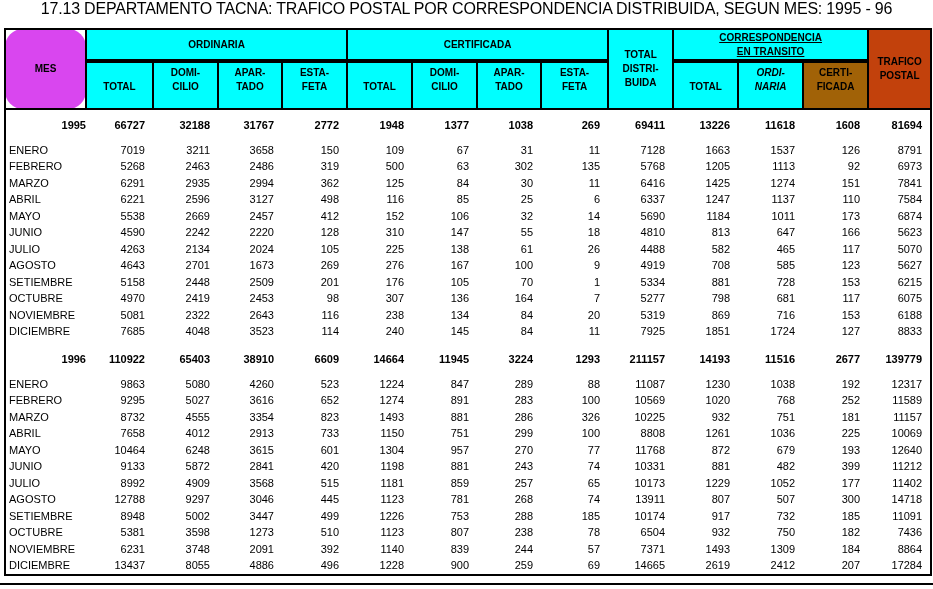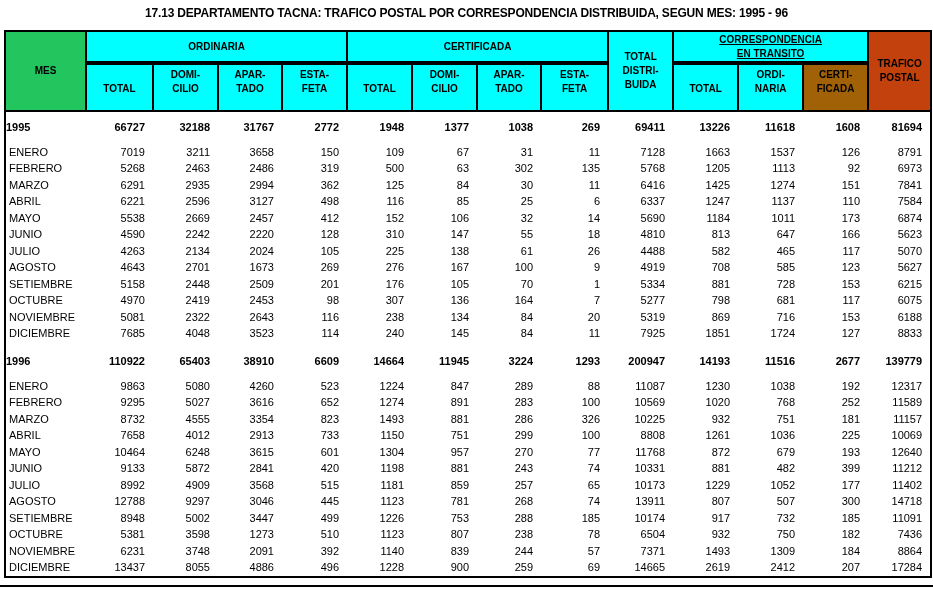--- a/index.html
+++ b/index.html
@@ -4,22 +4,22 @@
 <style>
   html, body { margin:0; padding:0; background:#ffffff; }
   body {
     width:933px; height:589px; overflow:hidden;
     font-family:"Liberation Sans", sans-serif; color:#000;
     -webkit-font-smoothing:none;
   }
   .page { position:relative; width:933px; height:589px; }
 
   .title {
-    padding-top:6px; text-align:center;
-    font-size:12px; font-weight:bold; letter-spacing:-0.2px;
+    text-align:center;
+    font-size:16px; font-weight:normal; letter-spacing:-0.2px;
     white-space:nowrap;
   }
 
   table.postal {
     border-collapse:collapse; table-layout:fixed;
     margin:10px 0 0 4px; width:926px;
     border:2px solid #000;
   }
 
   thead th {
@@ -32,21 +32,21 @@
   th.group-th  { height:29px; vertical-align:middle; border-bottom:4px solid #000; }
   th.sub-th    { height:31px; vertical-align:bottom; padding-bottom:14px; }
   th.mes-th, th.span-th { vertical-align:middle; }
 
   tbody td {
     font-size:11px; line-height:1; height:16.5px; vertical-align:middle;
     text-align:right; padding:0 8px 0 0; white-space:nowrap; overflow:hidden;
   }
   tbody td.mes-cell { text-align:left; padding:0 0 0 3px; }
   tr.year-row td { font-weight:bold; height:18px; }
-  tr.year-row td.mes-cell { text-align:left; padding:0; }
+  tr.year-row td.mes-cell { text-align:right; padding:0; }
   tr.spacer-row td { padding:0; }
 
   .bottom-rule { margin-top:7px; width:933px; border-top:2px solid #000; }
   .fuente { font-style:italic; font-size:11.5px; padding:4px 0 0 4px; white-space:nowrap; }
 </style>
 </head>
 <body>
 
 <div class="page">
 
@@ -64,21 +64,21 @@
         <col style="width:64px">
         <col style="width:67px">
       <col style="width:65px">
       <col style="width:65px">
         <col style="width:65px">
         <col style="width:65px">
       <col style="width:63px">
     </colgroup>
     <thead>
       <tr>
-        <th rowspan="2" class="mes-th" style="background: #22c55e;">MES</th>
+        <th rowspan="2" class="mes-th" style="background: #d946ef; border-radius: 18px;">MES</th>
         <th colspan="4" class="group-th" style="background: rgb(0, 255, 255); margin-left: 35px;">ORDINARIA</th>
         <th colspan="4" class="group-th" style="background: rgb(0, 255, 255);">CERTIFICADA</th>
         <th rowspan="2" class="span-th" style="background: rgb(0, 255, 255);">TOTAL
 DISTRI-
 BUIDA</th>
         <th colspan="3" class="group-th" style="background: rgb(0, 255, 255); text-decoration: underline;">CORRESPONDENCIA
 EN TRANSITO</th>
         <th rowspan="2" class="span-th" style="background: #c2410c;">TRAFICO
 POSTAL</th>
       </tr>
@@ -91,21 +91,21 @@
         <th class="sub-th" style="background: rgb(0, 255, 255);">ESTA-
 FETA</th>
         <th class="sub-th" style="background: rgb(0, 255, 255);">TOTAL</th>
         <th class="sub-th" style="background: rgb(0, 255, 255);">DOMI-
 CILIO</th>
         <th class="sub-th" style="background: rgb(0, 255, 255);">APAR-
 TADO</th>
         <th class="sub-th" style="background: rgb(0, 255, 255);">ESTA-
 FETA</th>
         <th class="sub-th" style="background: rgb(0, 255, 255);">TOTAL</th>
-        <th class="sub-th" style="background: rgb(0, 255, 255);">ORDI-
+        <th class="sub-th" style="background: rgb(0, 255, 255); font-style: italic;">ORDI-
 NARIA</th>
         <th class="sub-th" style="background: #a16207; margin-top: 28px;">CERTI-
 FICADA</th>
       </tr>
     </thead>
     <tbody>
         <tr class="spacer-row">
           <td colspan="14" style="height: 6px;"></td>
         </tr>
         <tr class="year-row">
@@ -325,21 +325,21 @@
         <tr class="year-row">
           <td class="mes-cell">1996</td>
           <td>110922</td>
           <td>65403</td>
           <td>38910</td>
           <td>6609</td>
           <td>14664</td>
           <td>11945</td>
           <td>3224</td>
           <td>1293</td>
-          <td>200947</td>
+          <td>211157</td>
           <td>14193</td>
           <td>11516</td>
           <td>2677</td>
           <td>139779</td>
         </tr>
         <tr class="spacer-row">
           <td colspan="14" style="height: 8px;"></td>
         </tr>
         <tr class="month-row">
           <td class="mes-cell">ENERO</td>

